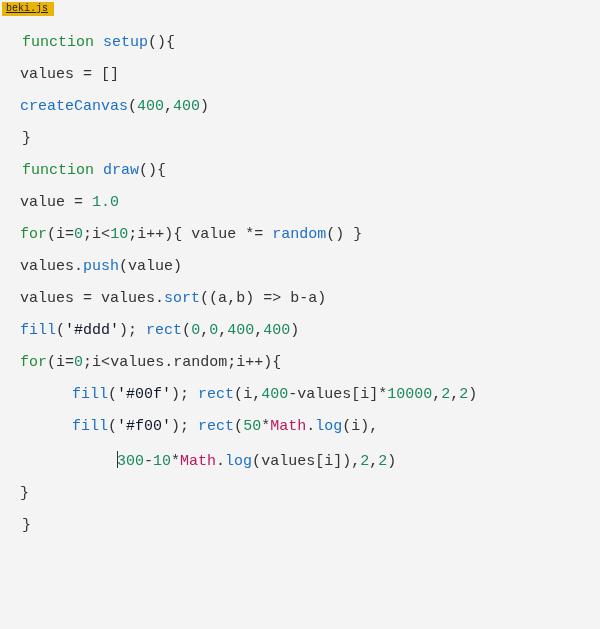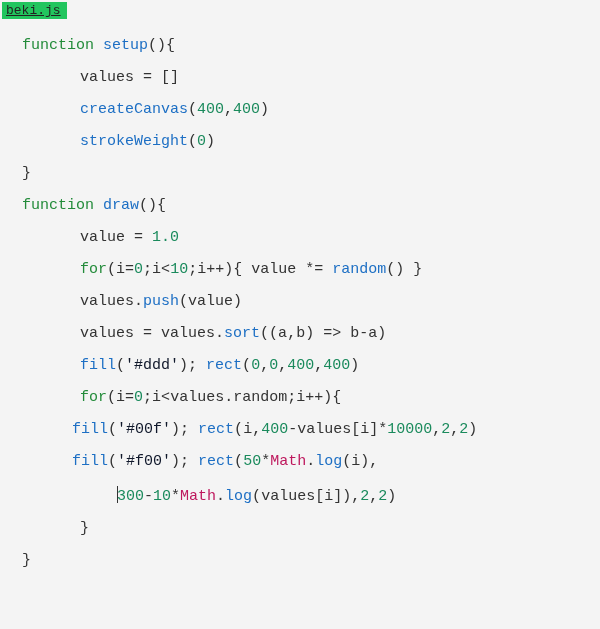--- a/index.html
+++ b/index.html
@@ -8,43 +8,43 @@
     font-family: "SF Mono", Menlo, Monaco, Consolas, "Liberation Mono", "Courier New", monospace;
     font-size: 15px;
     line-height: 1;
     padding: 0;
     width: 600px;
     height: 629px;
     overflow: hidden;
   }
   .file-tab {
     display: inline-block;
-    background: #22c55e;
+    background: #eab308;
     color: #222;
     text-decoration: underline;
     padding: 2px 6px 2px 4px;
-    font-size: 13px;
+    font-size: 10px;
     margin: 2px 0 6px 2px;
     border: none;
   }
   .code {
     padding: 4px 0 0 0;
   }
   .line {
     white-space: pre;
     padding: 8.5px 0 8.5px 22px;
     color: #333;
   }
   .kw   { color: #238b3a; }   
   .fn   { color: #1d6fc4; }   
   .num  { color: #1a8a5c; }   
   .str  { color: #0f172a; margin-top: 20px; }   
   .prop { color: #be185d; }   
   .pun  { color: #333; }
-  .ind1 { padding-left: 80px; }
+  .ind1 { padding-left: 20px; }
   .ind2 { padding-left: 72px; }
   .ind3 { padding-left: 117px; }
   .cursor {
     display: inline-block;
     width: 1px;
     height: 17px;
     background: #333;
     vertical-align: -3px;
     margin-right: -1px;
   }
@@ -57,21 +57,20 @@
 <div class="file-tab"><span>beki.js</span></div>
 
 <div class="code">
 
 <div class="line"><span class="kw">function</span><span> </span><span class="fn">setup</span><span class="pun">(</span><span class="pun">)</span><span class="pun">{</span></div>
 
 <div class="line ind1"><span>values</span><span> = </span><span class="pun">[</span><span class="pun">]</span></div>
 
 <div class="line ind1"><span class="fn">createCanvas</span><span class="pun">(</span><span class="num">400</span><span class="pun">,</span><span class="num">400</span><span class="pun">)</span></div>
 
-<div class="line ind1"><span class="fn">strokeWeight</span><span class="pun">(</span><span class="num">0</span><span class="pun">)</span></div>
 
 <div class="line"><span class="pun">}</span></div>
 
 <div class="line"><span class="kw">function</span><span> </span><span class="fn">draw</span><span class="pun">(</span><span class="pun">)</span><span class="pun">{</span></div>
 
 <div class="line ind1"><span>value</span><span> = </span><span class="num">1.0</span></div>
 
 <div class="line ind1"><span class="kw">for</span><span class="pun">(</span><span>i</span><span>=</span><span class="num">0</span><span class="pun">;</span><span>i</span><span>&lt;</span><span class="num">10</span><span class="pun">;</span><span>i</span><span>++</span><span class="pun">)</span><span class="pun">{</span><span> </span><span>value</span><span> *= </span><span class="fn">random</span><span class="pun">(</span><span class="pun">)</span><span> </span><span class="pun">}</span></div>
 
 <div class="line ind1"><span>values</span><span class="pun">.</span><span class="fn">push</span><span class="pun">(</span><span>value</span><span class="pun">)</span></div>

